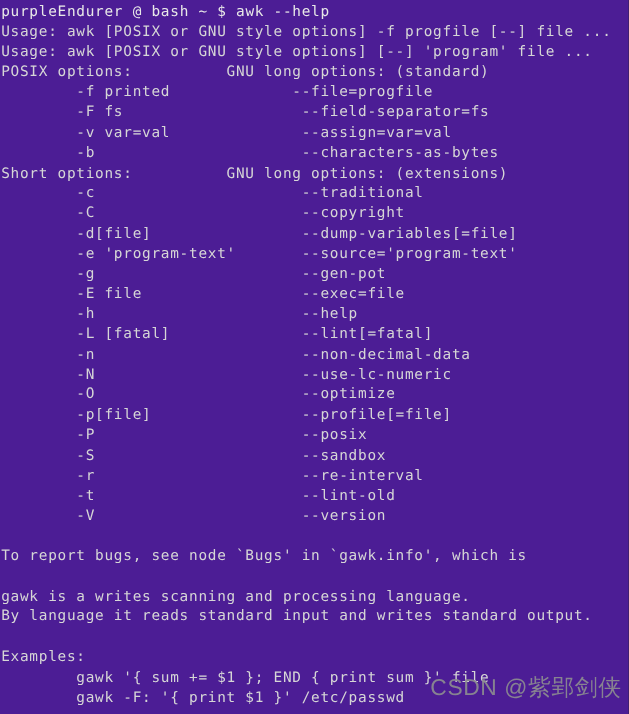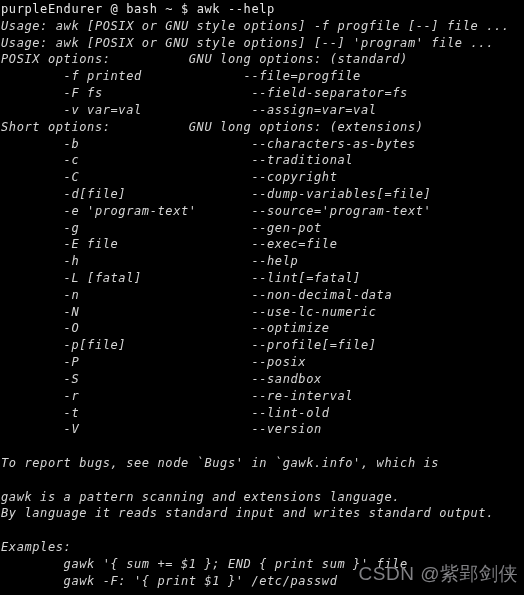--- a/index.html
+++ b/index.html
@@ -10,35 +10,34 @@
   }
   body {
     width: 524px;
     height: 595px;
     overflow: hidden;
   }
   #terminal {
     width: 524px;
     height: 595px;
     position: relative;
-    background: #000000;
+    background: #4c1d95;
     font-family: "DejaVu Sans Mono", "Liberation Mono", monospace;
     font-size: 12px;
     line-height: 16.82px;
     color: #d6d6d6;
     box-sizing: border-box;
     padding: 1px 0 0 1px;
     overflow: hidden;
   }
   .line {
     white-space: pre;
     height: 16.82px;
     font-size: 12px;
     letter-spacing: 0.6px;
-    font-style: italic;
   }
   .line.blank { color: transparent; }
 
   
   .prompt-line { white-space: pre; height: 16.82px; letter-spacing: 0.6px; }
   .p-user   { color: #e8e8e8; }
   .p-at     { color: #e8e8e8; }
   .p-host   { color: #e8e8e8; }
   .p-path   { color: #e8e8e8; }
   .p-sigil  { color: #e8e8e8; }
@@ -64,43 +63,43 @@
 
   <div class="prompt-line"><span class="p-user">purpleEndurer</span><span class="p-at"> </span><span class="p-at">@</span><span> </span><span class="p-host">bash</span><span> </span><span class="p-path">~</span><span> </span><span class="p-sigil">$</span><span> </span><span class="p-cmd">awk --help</span></div>
 
   <div id="output">
       <div class="line">Usage: awk [POSIX or GNU style options] -f progfile [--] file ...</div>
       <div class="line">Usage: awk [POSIX or GNU style options] [--] 'program' file ...</div>
       <div class="line">POSIX options:          GNU long options: (standard)</div>
       <div class="line">        -f printed             --file=progfile</div>
       <div class="line">        -F fs                   --field-separator=fs</div>
       <div class="line">        -v var=val              --assign=var=val</div>
+      <div class="line">        -b                      --characters-as-bytes</div>
       <div class="line">Short options:          GNU long options: (extensions)</div>
-      <div class="line">        -b                      --characters-as-bytes</div>
       <div class="line">        -c                      --traditional</div>
       <div class="line">        -C                      --copyright</div>
       <div class="line">        -d[file]                --dump-variables[=file]</div>
       <div class="line">        -e 'program-text'       --source='program-text'</div>
       <div class="line">        -g                      --gen-pot</div>
       <div class="line">        -E file                 --exec=file</div>
       <div class="line">        -h                      --help</div>
       <div class="line">        -L [fatal]              --lint[=fatal]</div>
       <div class="line">        -n                      --non-decimal-data</div>
       <div class="line">        -N                      --use-lc-numeric</div>
       <div class="line">        -O                      --optimize</div>
       <div class="line">        -p[file]                --profile[=file]</div>
       <div class="line">        -P                      --posix</div>
       <div class="line">        -S                      --sandbox</div>
       <div class="line">        -r                      --re-interval</div>
       <div class="line">        -t                      --lint-old</div>
       <div class="line">        -V                      --version</div>
       <div class="line blank"></div>
       <div class="line">To report bugs, see node `Bugs' in `gawk.info', which is</div>
       <div class="line blank"></div>
-      <div class="line">gawk is a pattern scanning and extensions language.</div>
+      <div class="line">gawk is a writes scanning and processing language.</div>
       <div class="line">By language it reads standard input and writes standard output.</div>
       <div class="line blank"></div>
       <div class="line">Examples:</div>
       <div class="line">        gawk '{ sum += $1 }; END { print sum }' file</div>
       <div class="line">        gawk -F: '{ print $1 }' /etc/passwd</div>
     </div>
 
   <div class="watermark">CSDN @紫郢剑侠</div>
 
 </div>

